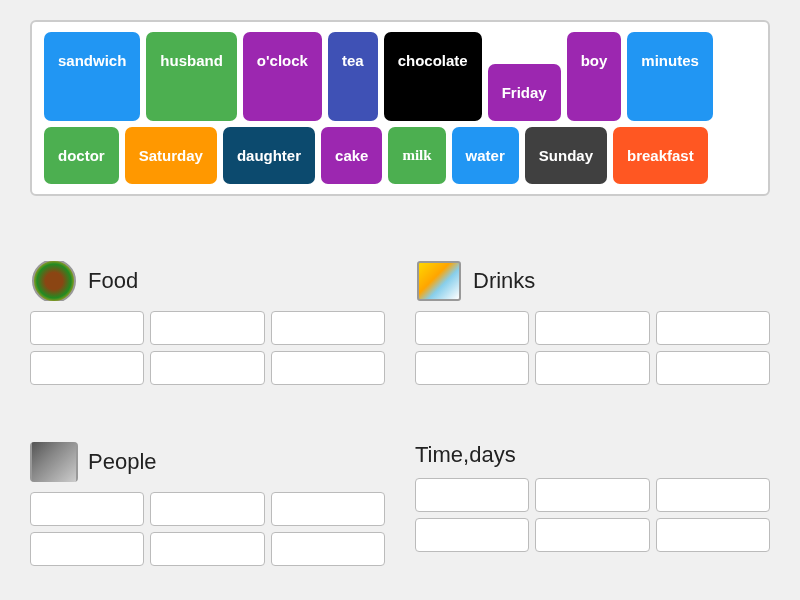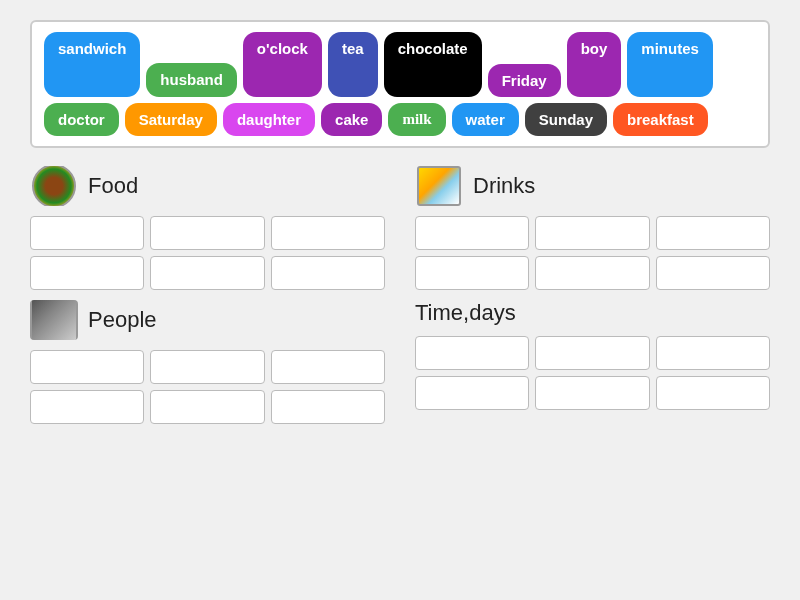--- a/index.html
+++ b/index.html
@@ -22,22 +22,22 @@
       border-radius: 6px;
       padding: 10px 12px;
       width: 740px;
       display: flex;
       flex-wrap: wrap;
       gap: 6px;
       margin-bottom: 18px;
     }
 
     .word-chip {
-      padding: 8px 14px;
-      border-radius: 13px;
+      padding: 20px 14px;
+      border-radius: 7px;
       color: white;
       font-weight: bold;
       font-size: 15px;
       cursor: pointer;
       user-select: none;
     }
 
     
     .categories {
       width: 740px;
@@ -50,20 +50,21 @@
       display: flex;
       flex-direction: column;
       gap: 6px;
     }
 
     .category-header {
       display: flex;
       align-items: center;
       gap: 10px;
       margin-bottom: 4px;
+      margin-top: 47px;
     }
 
     .category-image {
       width: 48px;
       height: 40px;
       border-radius: 4px;
       overflow: hidden;
       display: flex;
       align-items: center;
       justify-content: center;
@@ -115,30 +116,30 @@
       width: 56px;
       height: 44px;
       position: relative;
     }
   </style>
 </head>
 <body>
 
 <div class="word-bank" id="word-bank-container">
 <div class="word-chip" style="background: rgb(33, 150, 243);">sandwich</div>
-    <div class="word-chip" style="background: rgb(76, 175, 80); margin-top: 31px;">husband</div>
+    <div class="word-chip" style="background: rgb(76, 175, 80);">husband</div>
     <div class="word-chip" style="background: rgb(156, 39, 176);">o'clock</div>
     <div class="word-chip" style="background: rgb(63, 81, 181);">tea</div>
     <div class="word-chip" style="background: #000000;">chocolate</div>
     <div class="word-chip" style="background: rgb(156, 39, 176); margin-top: 32px;">Friday</div>
     <div class="word-chip" style="background: rgb(156, 39, 176);">boy</div>
     <div class="word-chip" style="background: rgb(33, 150, 243);">minutes</div>
     <div class="word-chip" style="background: rgb(76, 175, 80);">doctor</div>
     <div class="word-chip" style="background: rgb(255, 152, 0);">Saturday</div>
-    <div class="word-chip" style="background: #d946ef;">daughter</div>
+    <div class="word-chip" style="background: #0c4a6e;">daughter</div>
     <div class="word-chip" style="background: rgb(156, 39, 176);">cake</div>
     <div class="word-chip" style="background: rgb(76, 175, 80); font-family: Liberation Serif, serif;">milk</div>
     <div class="word-chip" style="background: rgb(33, 150, 243);">water</div>
     <div class="word-chip" style="background: #404040;">Sunday</div>
     <div class="word-chip" style="background: rgb(255, 87, 34);">breakfast</div>
   </div>
 
 <div class="categories" id="categories-container">
 <div class="category">
       <div class="category-header">

